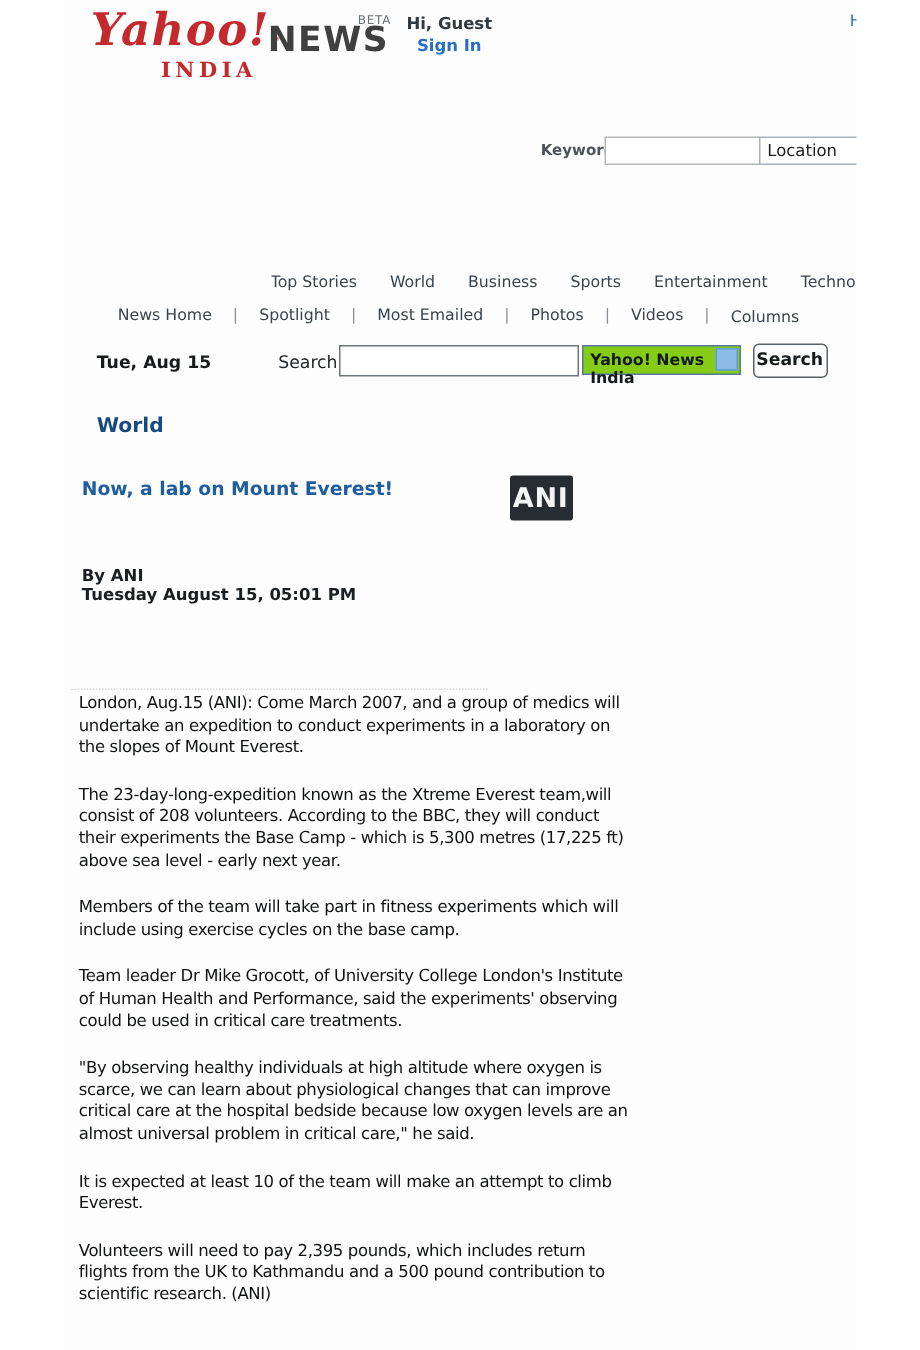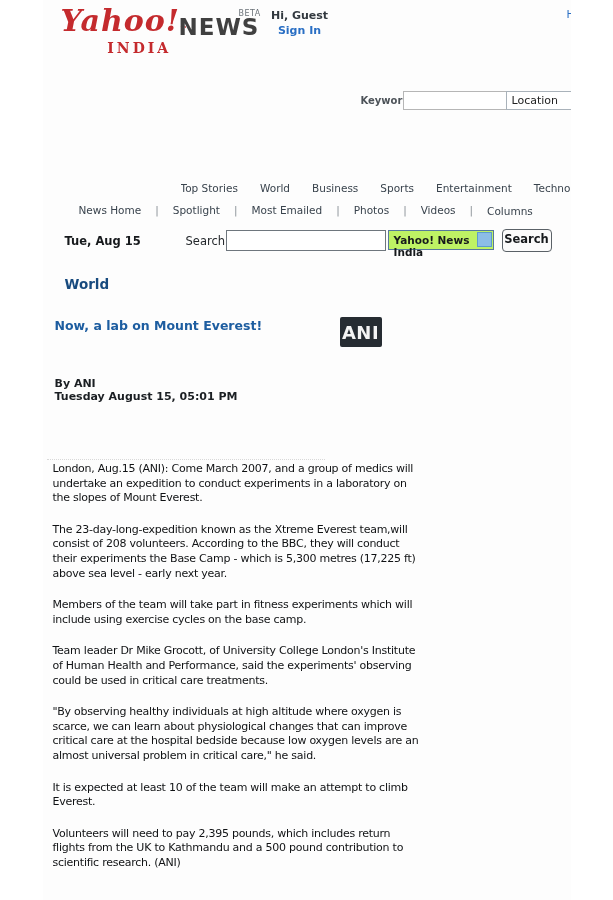--- a/index.html
+++ b/index.html
@@ -76,21 +76,21 @@
   
   .searchrow{position:absolute;left:0;top:229px;width:613px;height:26px;}
   .sr-date{position:absolute;left:22px;top:5px;font-size:11.5px;font-weight:bold;color:#16191c;}
   .sr-label{position:absolute;left:143px;top:5px;font-size:11.5px;color:#23272b;}
   .sr-input{
     position:absolute;left:183px;top:1px;width:152px;height:17px;
     border:1.5px solid #6e767d;background:#fff;font-size:11px;padding:1px 3px;
   }
   .scope-box{
     position:absolute;left:345px;top:1px;width:104px;height:18px;
-    border:1.5px solid #57799c;background:#bef264;cursor:pointer;
+    border:1.5px solid #57799c;background:#84cc16;cursor:pointer;
   }
   .scope-text{position:absolute;left:5px;top:3px;font-size:10.5px;font-weight:bold;color:#16191c;}
   .search-btn{
     position:absolute;left:459px;top:0;width:48px;height:21px;
     background:#fbfbfb;border:1.5px solid #5a6167;border-radius:4px;
     font-size:11.5px;font-weight:bold;color:#16191c;text-align:center;
     line-height:19px;cursor:pointer;
   }
   
   .section-head{position:absolute;left:22px;top:276px;font-size:13.5px;font-weight:bold;color:#174a7e;}

